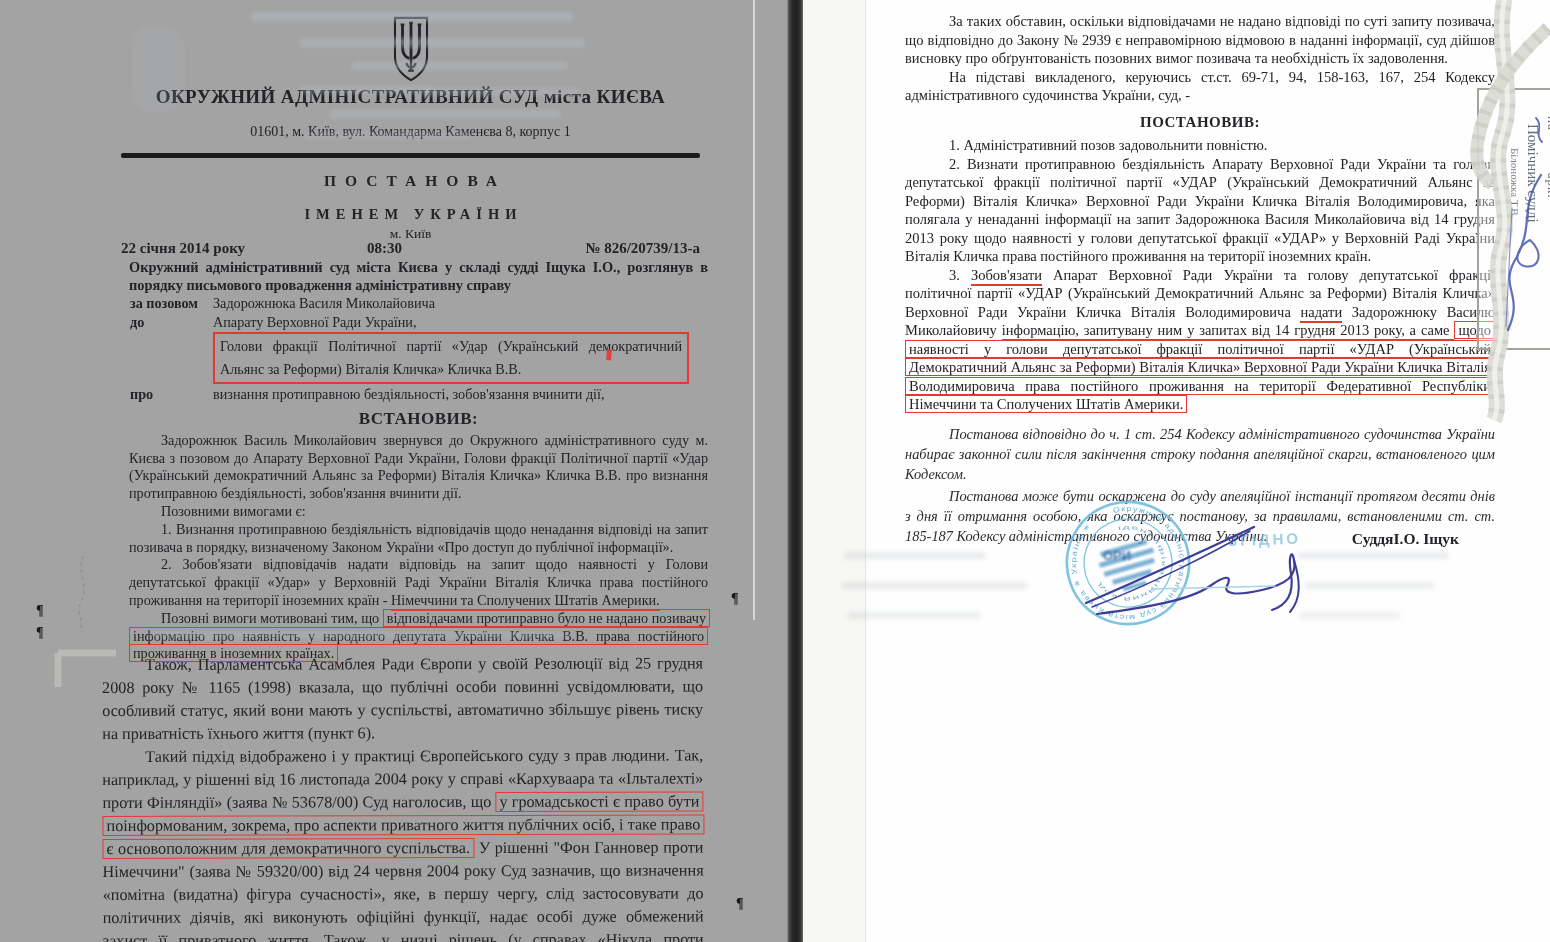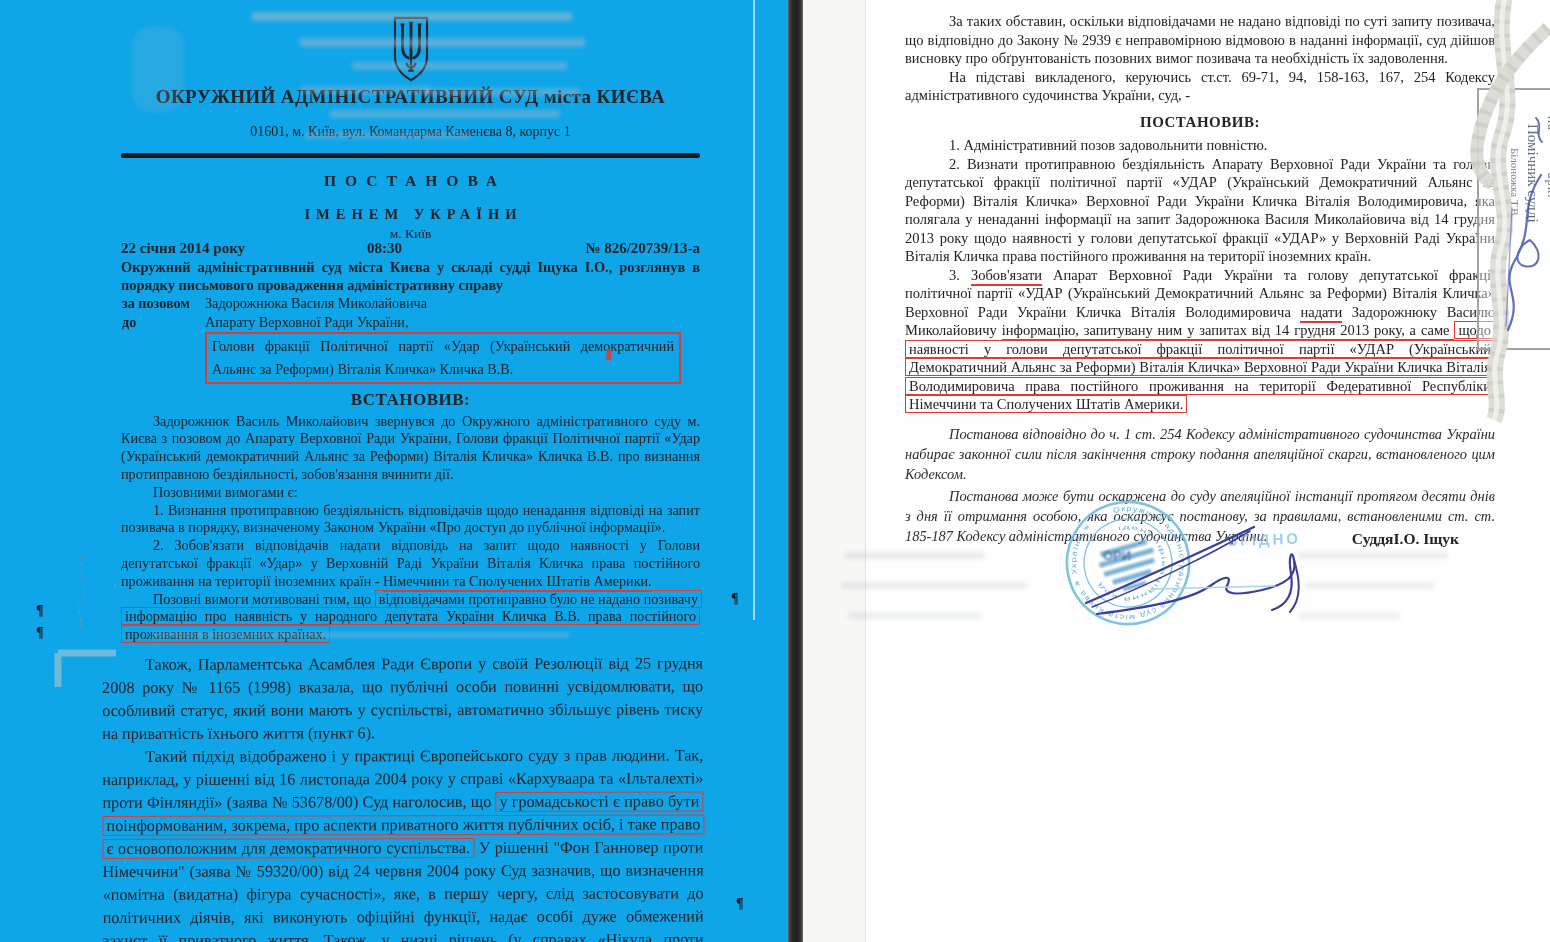--- a/index.html
+++ b/index.html
@@ -1,41 +1,41 @@
 <!DOCTYPE html>
 <html><head>
 <meta charset="utf-8">
 <style>
   html,body{margin:0;padding:0;background:#888;}
   .canvas{position:relative;width:1550px;height:942px;background:#ffffff;overflow:hidden;
           font-family:"Liberation Serif","DejaVu Serif",serif;color:#232328;}
   :root{--red:#e23a32;}
 
   
-  .page{position:absolute;top:0;height:942px;background:#0ea5e9;}
+  .page{position:absolute;top:0;height:942px;background:#a3a3a3;}
   .page-left{left:0;width:787px;}
   .page-right{left:803px;width:747px;background:#fefefe;}
   .separator{position:absolute;top:0;left:787px;width:16px;height:942px;
     background:linear-gradient(90deg,#9b9b9b 0%,#4a4a4a 12%,#262626 35%,#202020 65%,#3a3a3a 88%,#6f6f6f 100%);}
   .rp-strip{position:absolute;left:0;top:0;width:62px;height:942px;background:#f7f7f4;border-right:1px solid #e3e3de;}
 
   
   .frag1{position:absolute;left:121px;top:0;width:579px;}
   .abs{position:absolute;width:100%;}
   .emblem{top:16px;text-align:center;}
   .court-name{top:86px;text-align:center;font-weight:bold;font-size:19px;letter-spacing:.4px;}
   .address{top:124px;text-align:center;font-size:14px;}
   .rule{top:153px;height:5px;background:#1b1b1b;border-radius:2px;}
   .doc-type{top:172px;text-align:center;font-weight:bold;font-size:15.5px;letter-spacing:9px;text-indent:9px;}
   .in-name{top:206px;text-align:center;font-weight:bold;font-size:14.5px;letter-spacing:6px;text-indent:6px;}
   .city{top:226px;text-align:center;font-size:13.5px;}
   .meta{top:240px;display:grid;grid-template-columns:1fr auto 1fr;font-weight:bold;font-size:15px;}
   .meta .m-right{text-align:right;}
   .meta .m-mid{text-align:left;padding-right:52px;}
-  .flow1{position:absolute;top:258px;left:0;width:579px;font-size:14.2px;line-height:17.8px;text-align:justify;}
+  .flow1{position:absolute;top:258px;left:8px;width:579px;font-size:14.2px;line-height:17.8px;text-align:justify;}
   .intro{font-weight:bold;margin:0;font-size:14.4px;line-height:18.2px;}
   .party-row{position:relative;padding-left:84px;min-height:18.2px;line-height:18.2px;}
   .plabel{position:absolute;left:1px;top:0;font-weight:bold;}
   .pval-box{border:2px solid var(--red);width:462px;padding:1px 5px;margin:1px 0;line-height:23px;}
   .established{text-align:center;font-weight:bold;font-size:17px;margin:7px 0 4px 0;letter-spacing:.5px;}
   p.body{margin:0;text-indent:32px;}
 
   
   .frag2{position:absolute;left:102px;top:654px;width:601px;font-size:16.2px;line-height:23px;
          text-align:justify;transform:rotate(-0.15deg);transform-origin:left top;}
@@ -105,20 +105,24 @@
         <p class="intro">Окружний адміністративний суд міста Києва у складі судді Іщука І.О., розглянув в порядку письмового провадження  адміністративну справу</p>
 
         <div class="party-row">
           <span class="plabel">за позовом</span>
           <span>Задорожнюка Василя Миколайовича</span>
         </div>
         <div class="party-row">
           <span class="plabel">до</span>
           <span>Апарату Верховної Ради України,</span>
           <div class="pval-box">Голови фракції Політичної партії «Удар (Український демократичний Альянс за Реформи) Віталія Кличка» Кличка В.В.</div>
+        </div>
+        <div class="party-row">
+          <span class="plabel">про</span>
+          <span>визнання протиправною бездіяльності, зобов'язання вчинити  дії,</span>
         </div>
 
         <h3 class="established">ВСТАНОВИВ:</h3>
 
         <p class="body">Задорожнюк Василь Миколайович звернувся до Окружного адміністративного суду м. Києва  з позовом до Апарату Верховної Ради України, Голови фракції Політичної партії «Удар (Український демократичний Альянс за Реформи) Віталія Кличка» Кличка В.В. про визнання протиправною бездіяльності, зобов'язання вчинити  дії.</p>
         <p class="body">Позовними вимогами є:</p>
         <p class="body">1. Визнання протиправною бездіяльність відповідачів щодо ненадання відповіді на запит позивача в порядку, визначеному Законом України «Про доступ до публічної інформації».</p>
         <p class="body"><span>2. Зобов'язати відповідачів надати відповідь на запит щодо наявності у Голови депутатської фракції «Удар» у Верховній Раді України Віталія Кличка права постійного проживання на території іноземних країн - </span><span class="redline">Німеччини та Сполучених Штатів Америки.</span></p>
         <p class="body"><span>Позовні вимоги мотивовані тим, що </span><span class="redbox">відповідачами протиправно було не надано позивачу інформацію про наявність у народного депутата України Кличка В.В. права постійного проживання в іноземних країнах.</span></p>
       </div>

